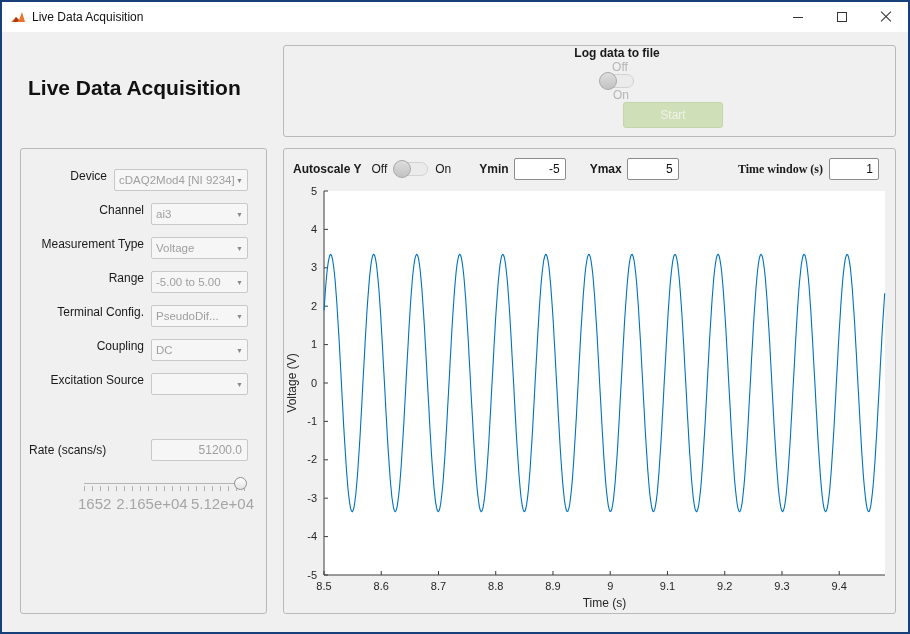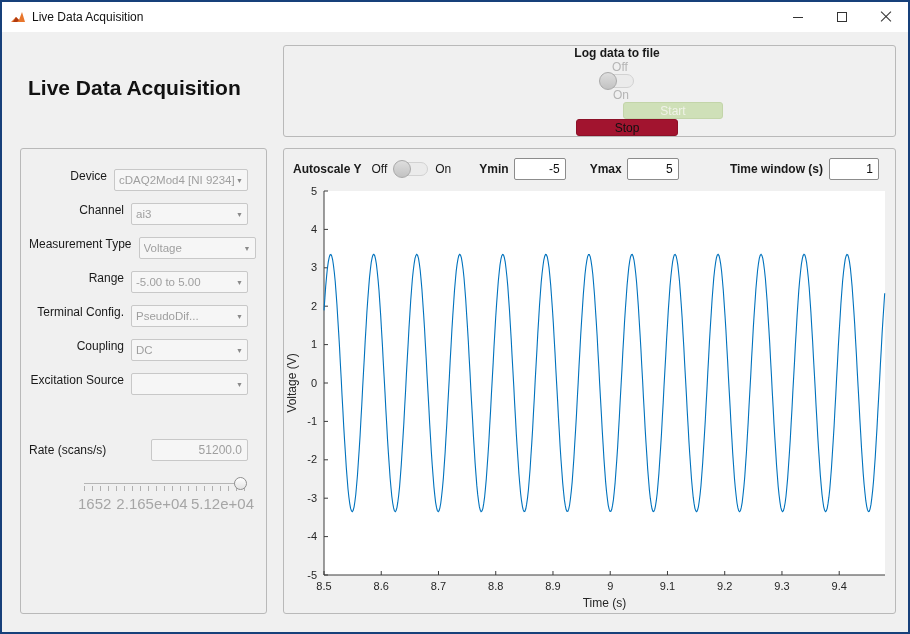--- a/index.html
+++ b/index.html
@@ -25,21 +25,21 @@
 
   .panel { position:absolute; border:1px solid #b9b9b9; border-radius:3px; background:#f0f0f0; }
   .panel-device { left:18px; top:116px; width:247px; height:466px; }
   .panel-log    { left:281px; top:13px;  width:613px; height:92px; display:flex; align-items:center; padding-left:55px;flex-direction:column; }
   .panel-plot   { left:281px; top:116px; width:613px; height:466px; }
 
   
   .form-rows { padding:20px 18px 0 8px; }
   .form-row { display:flex; height:22px; margin-bottom:12px; }
   .form-row .lbl { flex:1; text-align:right; margin-right:7px; font-size:12px; color:#1a1a1a; white-space:nowrap; }
-  .dropdown { width:117px; height:22px; background:#f6f6f6; border:1px solid #c8c8c8; border-radius:2px; display:flex; align-items:center; padding:0 4px; color:#9f9f9f; flex:none; }
+  .dropdown { width:97px; height:22px; background:#f6f6f6; border:1px solid #c8c8c8; border-radius:2px; display:flex; align-items:center; padding:0 4px; color:#9f9f9f; flex:none; }
   .dropdown.wide { width:134px; }
   .dd-value { flex:1; font-size:11.5px; white-space:nowrap; overflow:hidden; }
   .dd-arrow { font-size:7px; color:#8a8a8a; margin-left:2px; }
 
   .rate-row { display:flex; align-items:center; height:22px; margin:44px 18px 0 8px; }
   .rate-row .lbl { flex:1; margin-right:7px; font-size:12px; color:#1a1a1a; }
   .rate-input { width:97px; height:22px; background:#f6f6f6; border:1px solid #c8c8c8; border-radius:2px; text-align:right; font-size:12px; color:#9f9f9f; padding:0 5px; flex:none; }
 
   .slider-wrap { position:relative; margin:14px 20px 0 63px; height:42px; }
   .slider-track { position:absolute; top:8px; left:0; right:0; height:1px; background:#b5b5b5; }
@@ -66,21 +66,21 @@
 
   
   .plot-controls { display:flex; align-items:center; height:24px; padding:0 16px 0 9px; margin-top:8px; }
   .bold-lbl { font-size:12px; font-weight:700; color:#1a1a1a; white-space:nowrap; }
   .onoff { font-size:12px; color:#1a1a1a; }
   .plot-controls .off-l { margin:0 7px 0 10px; }
   .plot-controls .on-l  { margin-left:7px; }
   .num { height:22px; border:1px solid #8c8c8c; border-radius:2px; background:#fff; text-align:right;
          font-size:12px; color:#111; padding:0 5px; font-family:"Liberation Sans", sans-serif; }
   .w52 { width:52px; } .w50 { width:50px; }
-  .ml28 { margin-left:28px; } .ml24 { margin-left:24px; } .ml5 { margin-left:5px; } .mlauto { margin-left:auto; } .ml6 { margin-left:6px; }
+  .ml28 { margin-left:28px; } .ml24 { margin-left:24px; } .ml5 { margin-left:5px; } .mlauto { margin-left:auto;font-family:Liberation Serif, serif; } .ml6 { margin-left:6px; }
   #plot-svg { position:absolute; left:0; top:34px; }
   .tick { font:11px "Liberation Sans", sans-serif; fill:#262626; }
   .axlabel { font:12px "Liberation Sans", sans-serif; fill:#262626; }
 </style>
 </head>
 <body>
 
 <div class="window">
 
   <div class="titlebar">
@@ -182,21 +182,20 @@
     </div>
 
     <div class="panel panel-log">
       <span class="log-label">Log data to file</span>
       <span class="dim dim-off">Off</span>
       <div class="switch">
         <div class="knob"></div>
       </div>
       <span class="dim dim-on">On</span>
       <button class="btn btn-start">Start</button>
-      <button class="btn btn-stop">Stop</button>
     </div>
 
     <div class="panel panel-plot">
       <div class="plot-controls">
         <span class="bold-lbl">Autoscale Y</span>
         <span class="onoff off-l">Off</span>
         <div class="switch">
           <div class="knob"></div>
         </div>
         <span class="onoff on-l">On</span>

